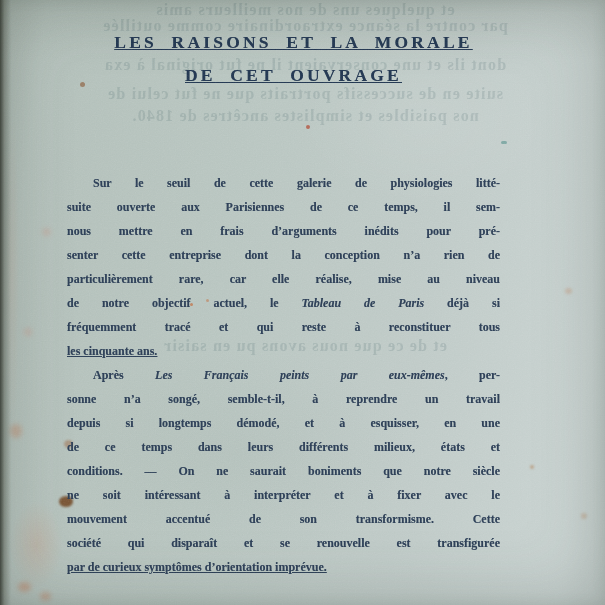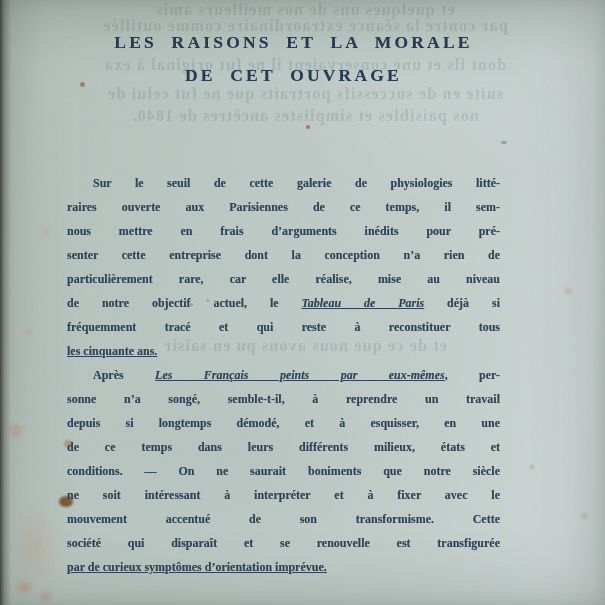--- a/index.html
+++ b/index.html
@@ -41,34 +41,34 @@
     opacity: 0.30; filter: blur(0.7px);
   }
   .spot { position: absolute; border-radius: 50%; pointer-events: none; }
   #title {
     position: absolute; left: 67px; top: 31px; width: 433px;
     text-align: center; transform: translateX(10px);
     color: #223650; font-weight: bold; font-size: 17.5px;
     letter-spacing: 3.2px; word-spacing: 7px;
     text-shadow: 0 0 0.6px rgba(34,54,80,0.55);
   }
-  .title-line { line-height: 22px; margin-bottom: 11px; }
+  .title-line { line-height: 22px; margin-bottom: 11px; text-decoration: underline; }
   #text-block {
     position: absolute; left: 67px; top: 124px; width: 433px;
     font-weight: bold; font-size: 12px; color: #2b3d55;
     text-shadow: 0 0 0.5px rgba(43,61,85,0.45);
     margin-top: 47px;
   }
   .bline {
     height: 24px; line-height: 24px;
     text-align: justify; text-align-last: justify;
   }
   .bline.indent { text-indent: 26px; }
   .bline.pend { text-align-last: left; text-decoration: underline; }
-  .it { font-style: italic; text-decoration: underline; }
+  .it { font-style: italic; }
 </style>
 </head>
 <body>
 
 <div id="page"></div>
 
 <div id="ghost-layer">
     <div class="ghost-line" style="top: 0px;">et quelques uns de nos meilleurs amis</div>
     <div class="ghost-line" style="top: 16px;">par contre la séance extraordinaire comme outillée</div>
     <div class="ghost-line" style="top: 55px;">dont ils et une conservaient il ne fut original à exa</div>
@@ -93,21 +93,21 @@
 <div class="spot" style="left:42px;top:228px;width:9px;height:8px;background:#c59080;filter:blur(2.5px);opacity:.35"></div>
 <div class="spot" style="left:24px;top:328px;width:8px;height:8px;background:#c59080;filter:blur(2.5px);opacity:.35"></div>
 
 <div id="title">
   <div class="title-line">LES RAISONS ET LA MORALE</div>
   <div class="title-line">DE CET OUVRAGE</div>
 </div>
 
 <div id="text-block" style="color: rgb(43, 61, 85);">
     <div class="bline indent"><span>Sur le seuil de cette galerie de physiologies litté-</span></div>
-    <div class="bline"><span>raires ouverte aux Parisiennes de ce temps, il sem-</span></div>
+    <div class="bline"><span>suite ouverte aux Parisiennes de ce temps, il sem-</span></div>
     <div class="bline"><span>nous mettre en frais d’arguments inédits pour pré-</span></div>
     <div class="bline"><span>senter cette entreprise dont la conception n’a rien de</span></div>
     <div class="bline"><span>particulièrement rare, car elle réalise, mise au niveau</span></div>
     <div class="bline"><span>de notre objectif actuel, le </span><span class="it">Tableau de Paris</span><span> déjà si</span></div>
     <div class="bline"><span>fréquemment tracé et qui reste à reconstituer tous</span></div>
     <div class="bline pend"><span>les cinquante ans.</span></div>
     <div class="bline indent"><span>Après </span><span class="it">Les Français peints par eux-mêmes</span><span>, per-</span></div>
     <div class="bline"><span>sonne n’a songé, semble-t-il, à reprendre un travail</span></div>
     <div class="bline"><span>depuis si longtemps démodé, et à esquisser, en une</span></div>
     <div class="bline"><span>de ce temps dans leurs différents milieux, états et</span></div>

